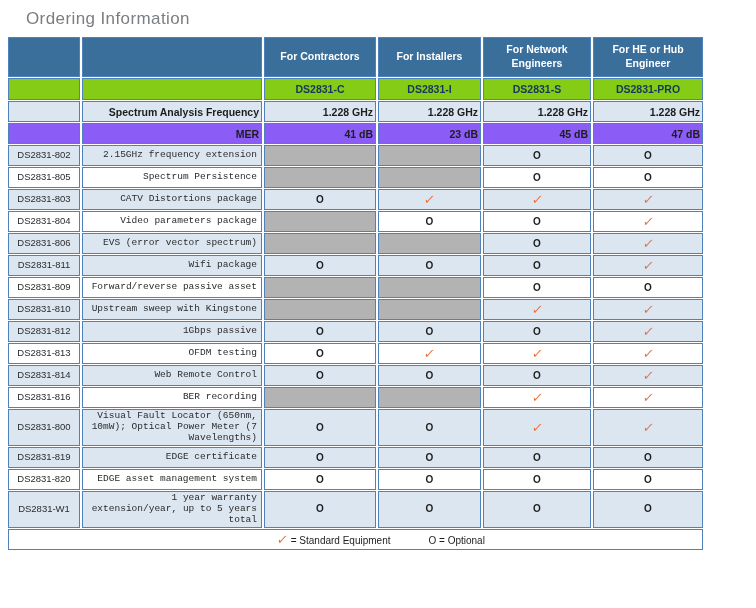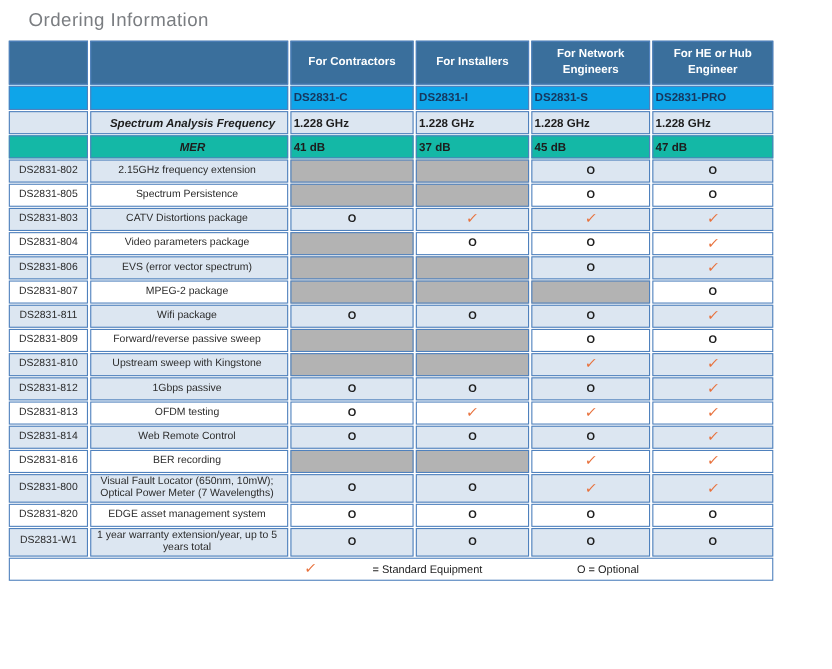--- a/index.html
+++ b/index.html
@@ -16,41 +16,41 @@
     border-collapse:separate;border-spacing:2px 1px;
     margin-left:6px;table-layout:fixed;
   }
   td,th{border:1px solid #4f81bd;overflow:hidden;}
   th.head{
     background:#3a6f9c;color:#ffffff;font-size:10.5px;font-weight:bold;
     height:34px;text-align:center;line-height:1.3;padding:2px 5px;
   }
   tr.model td{
     height:18px;font-weight:bold;color:#17365d;font-size:10.5px;
-    text-align:left;background:#0ea5e9;padding:1px 2px;margin-left:28px;
-  }
-  tr.spec td{height:17px;font-size:10.5px;font-weight:bold;color:#1d1d1d;background:#14b8a6;padding:1px 2px;}
-  tr.spec td.label{text-align:center;padding-left:8px;font-style:italic;}
-  tr.spec td.val{text-align:left;}
+    text-align:center;background:#84cc16;padding:1px 2px;margin-left:28px;
+  }
+  tr.spec td{height:17px;font-size:10.5px;font-weight:bold;color:#1d1d1d;background:#8b5cf6;padding:1px 2px;}
+  tr.spec td.label{text-align:right;padding-left:8px;}
+  tr.spec td.val{text-align:right;}
   tr.feat td{height:17px;font-size:9.5px;color:#2b2b2b;background:#ffffff;padding:1px 2px;line-height:1.15;}
   tr.feat td.code{text-align:center;}
-  tr.feat td.desc{text-align:center;padding-left:0;padding-right:4px;}
+  tr.feat td.desc{text-align:right;padding-left:0;padding-right:4px;font-family:Liberation Mono, monospace;}
   tr.feat td.val{text-align:center;font-size:10px;font-weight:bold;color:#1d1d1d;}
   tr.alt td{background:#dce6f1;}
   td.na{background:#b3b3b3 !important;}
   .check{
     color:#e8713c;font-size:13px;font-weight:bold;display:inline-block;
     transform:skewX(-10deg);line-height:1;
   }
   tr.legend td{
     height:17px;background:#ffffff;font-size:10px;color:#1d1d1d;
     text-align:left;padding-left:268px;vertical-align:middle;
   }
   tr.legend .gap{display:inline-block;width:38px;}
-  tr.legend .ltext{font-size:10px;color:#1d1d1d;margin-left:48px;}
+  tr.legend .ltext{font-size:10px;color:#1d1d1d;}
 </style>
 </head>
 <body>
 
 <h1 class="page-title">Ordering Information</h1>
 
 <table class="ordering">
   <colgroup>
     <col style="width:72px">
       <col style="width:180px">
@@ -81,21 +81,21 @@
         <td class="label">Spectrum Analysis Frequency</td>
         <td class="val">1.228 GHz</td>
         <td class="val">1.228 GHz</td>
         <td class="val">1.228 GHz</td>
         <td class="val">1.228 GHz</td>
       </tr>
       <tr class="spec">
         <td></td>
         <td class="label">MER</td>
         <td class="val">41 dB</td>
-        <td class="val">37 dB</td>
+        <td class="val">23 dB</td>
         <td class="val">45 dB</td>
         <td class="val">47 dB</td>
       </tr>
       <tr class="feat alt">
         <td class="code">DS2831-802</td>
         <td class="desc">2.15GHz frequency extension</td>
         <td class="val na"></td>
         <td class="val na"></td>
         <td class="val">O</td>
         <td class="val">O</td>
@@ -125,39 +125,31 @@
         <td class="val"><span class="check">✓</span></td>
       </tr>
       <tr class="feat alt">
         <td class="code">DS2831-806</td>
         <td class="desc">EVS (error vector spectrum)</td>
         <td class="val na"></td>
         <td class="val na"></td>
         <td class="val">O</td>
         <td class="val"><span class="check">✓</span></td>
       </tr>
-      <tr class="feat">
-        <td class="code">DS2831-807</td>
-        <td class="desc">MPEG-2 package</td>
-        <td class="val na"></td>
-        <td class="val na"></td>
-        <td class="val na"></td>
-        <td class="val">O</td>
-      </tr>
       <tr class="feat alt">
         <td class="code">DS2831-811</td>
         <td class="desc">Wifi package</td>
         <td class="val">O</td>
         <td class="val">O</td>
         <td class="val">O</td>
         <td class="val"><span class="check">✓</span></td>
       </tr>
       <tr class="feat">
         <td class="code">DS2831-809</td>
-        <td class="desc">Forward/reverse passive sweep</td>
+        <td class="desc">Forward/reverse passive asset</td>
         <td class="val na"></td>
         <td class="val na"></td>
         <td class="val">O</td>
         <td class="val">O</td>
       </tr>
       <tr class="feat alt">
         <td class="code">DS2831-810</td>
         <td class="desc">Upstream sweep with Kingstone</td>
         <td class="val na"></td>
         <td class="val na"></td>
@@ -196,20 +188,28 @@
         <td class="val"><span class="check">✓</span></td>
         <td class="val"><span class="check">✓</span></td>
       </tr>
       <tr class="feat alt">
         <td class="code">DS2831-800</td>
         <td class="desc">Visual Fault Locator (650nm, 10mW); Optical Power Meter (7 Wavelengths)</td>
         <td class="val">O</td>
         <td class="val">O</td>
         <td class="val"><span class="check">✓</span></td>
         <td class="val"><span class="check">✓</span></td>
+      </tr>
+      <tr class="feat alt">
+        <td class="code">DS2831-819</td>
+        <td class="desc">EDGE certificate</td>
+        <td class="val">O</td>
+        <td class="val">O</td>
+        <td class="val">O</td>
+        <td class="val">O</td>
       </tr>
       <tr class="feat">
         <td class="code">DS2831-820</td>
         <td class="desc">EDGE asset management system</td>
         <td class="val">O</td>
         <td class="val">O</td>
         <td class="val">O</td>
         <td class="val">O</td>
       </tr>
       <tr class="feat alt">

